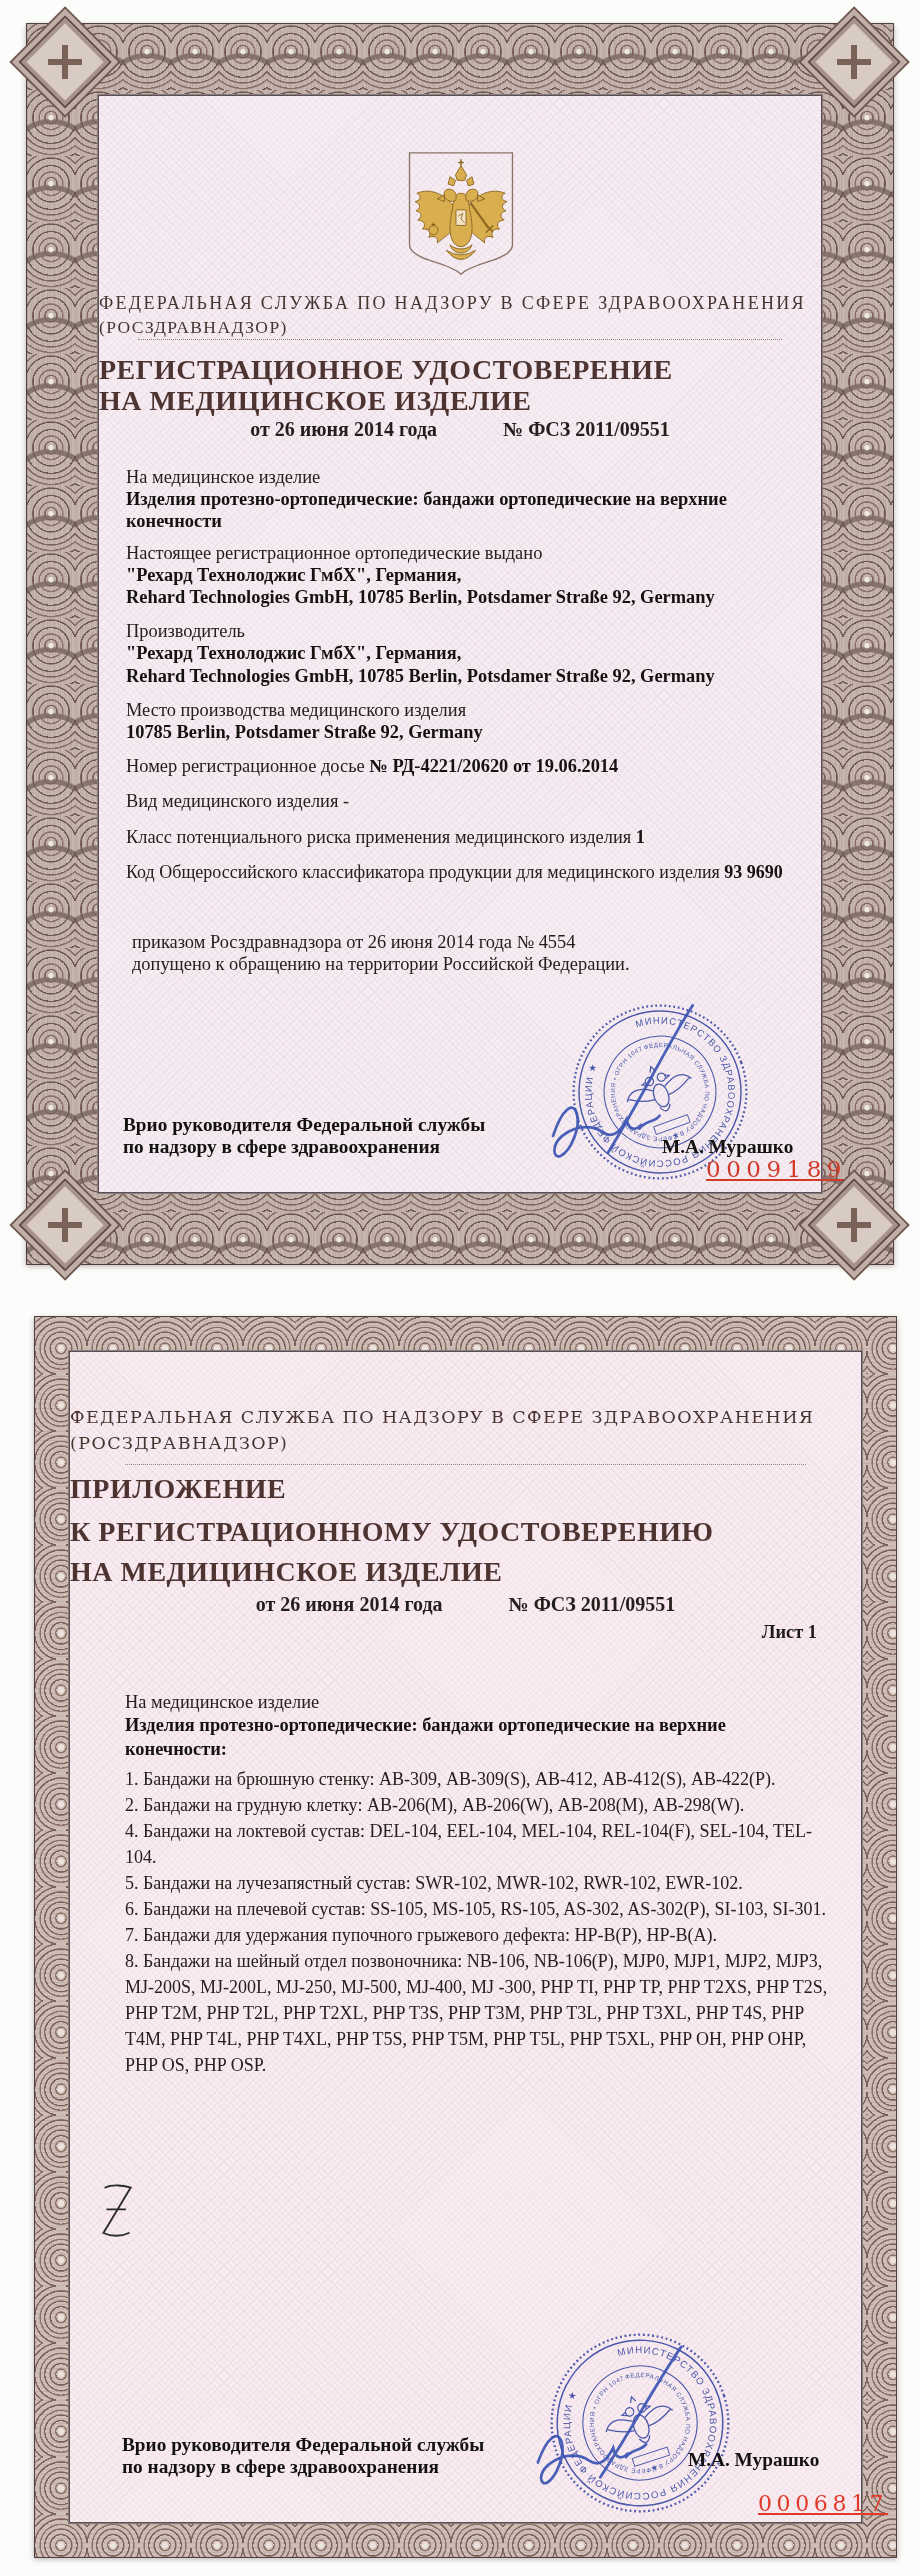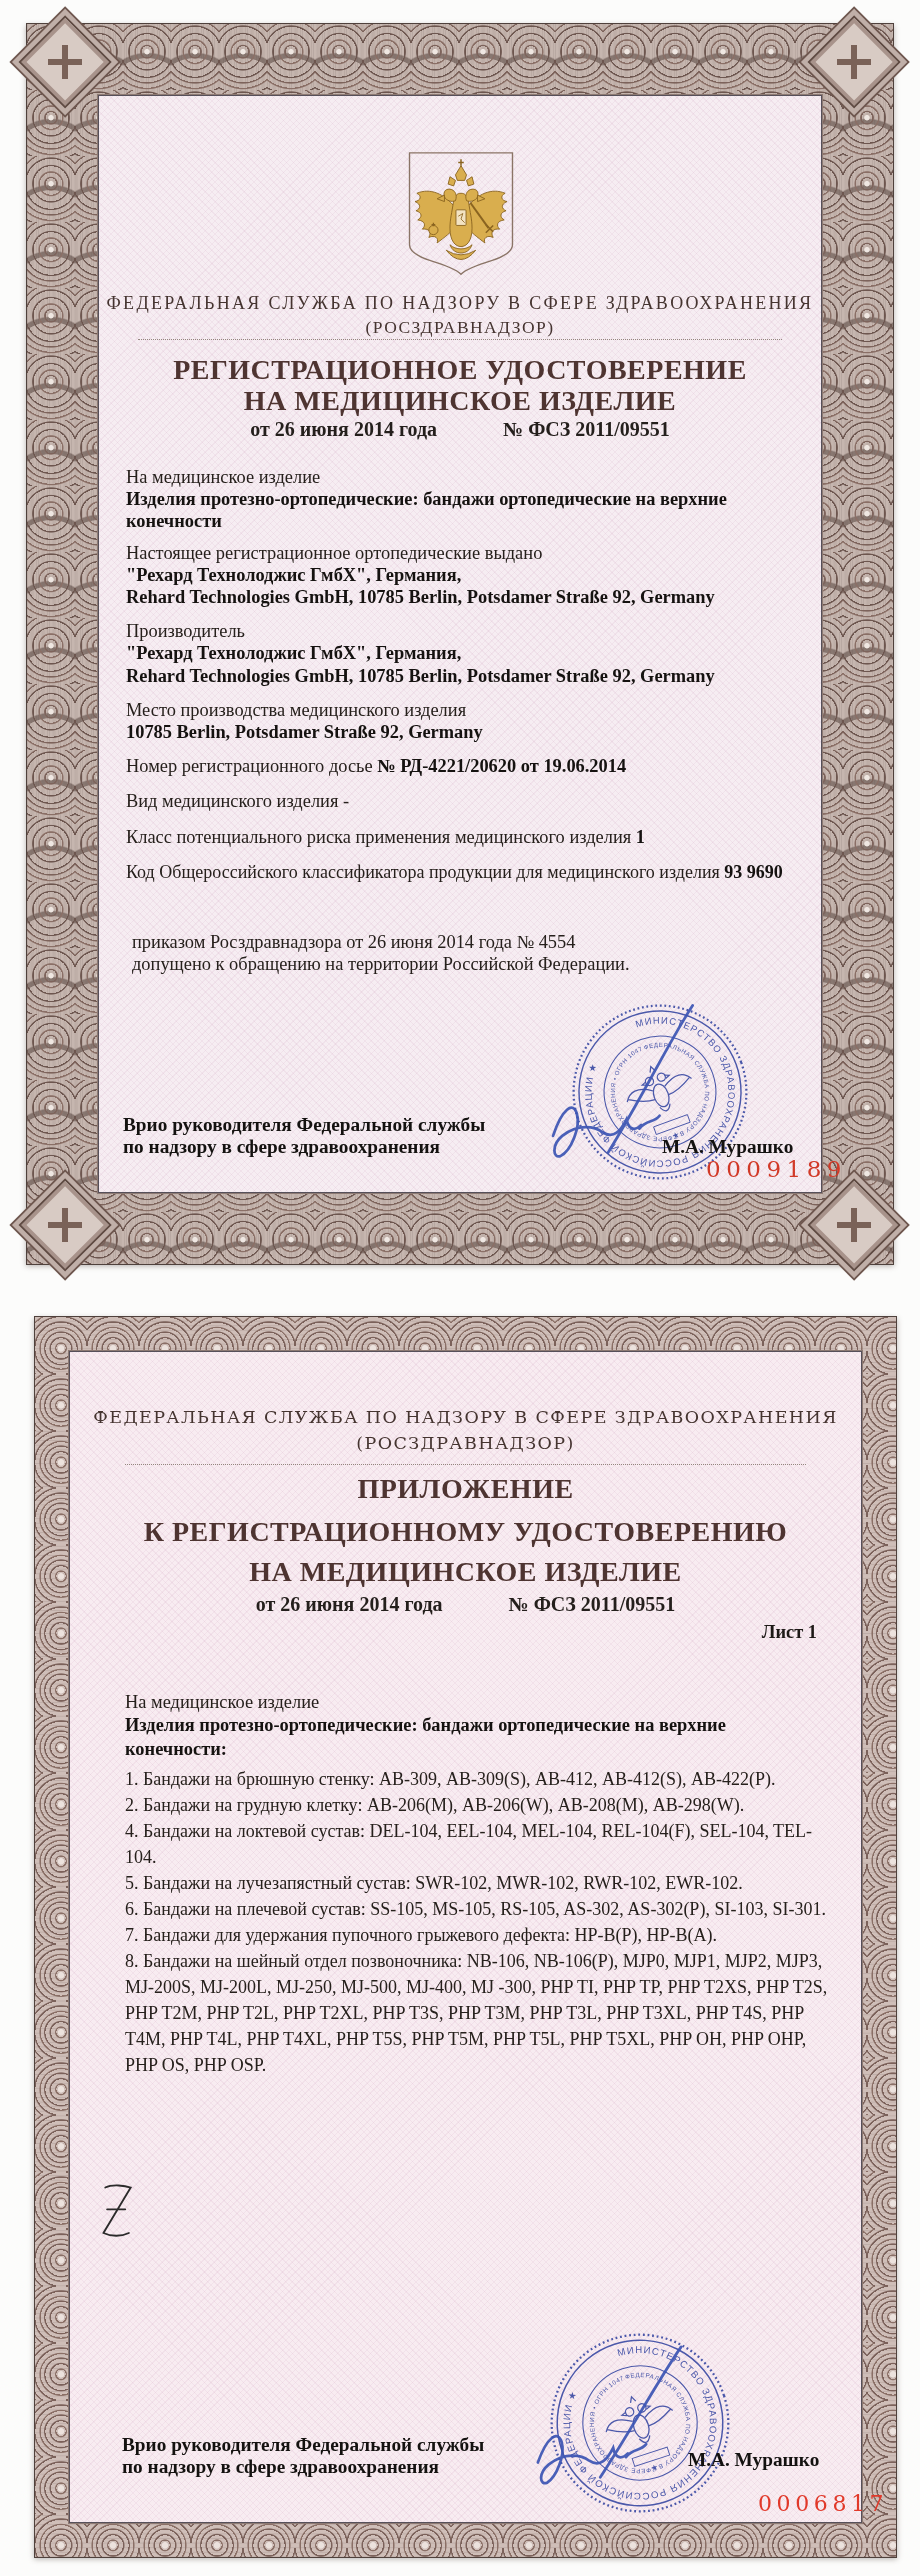--- a/index.html
+++ b/index.html
@@ -40,40 +40,40 @@
   .c-bl{left:-13px;bottom:-13px;} .c-br{right:-13px;bottom:-13px;}
   .cdiamond{position:absolute;inset:18.4px;transform:rotate(45deg);
     background:#d8cbc4;border:2.8px double #5f4a42;
     box-shadow:0 0 0 4.6px #c0afa8,0 0 0 6.4px #6d564e,inset 0 0 0 3.7px #a8938b;}
   .cx{position:absolute;inset:0;transform:rotate(-45deg);
     background:
       linear-gradient(#7a6258,#7a6258) center/6.4px 55% no-repeat,
       linear-gradient(90deg,#7a6258,#7a6258) center/55% 6.4px no-repeat;}
   
   .abs{position:absolute;}
-  .ctr{left:0;right:0;text-align:center;}
+  .ctr{left:0;right:0;}
   .agency{font-size:18px;letter-spacing:2.3px;color:#453430;}
   .agency2{font-size:17.5px;letter-spacing:1.4px;color:#453430;}
   .page2 .agency{font-family:"DejaVu Serif",serif;font-size:17.5px;letter-spacing:1.4px;}
   .page2 .agency2{font-family:"DejaVu Serif",serif;}
   .rule{border-top:0.9px dotted #95867f;height:0;}
   .doc-title{font-weight:bold;font-size:28px;letter-spacing:0.5px;color:#4e3431;}
   .daterow{display:flex;justify-content:center;gap:66px;font-weight:bold;
            font-size:20px;color:#241f1c;}
   .line{position:absolute;left:27px;width:681px;font-size:18.4px;line-height:22px;color:#26201c;}
   .page2 .line{left:55px;width:705px;}
   .b{font-weight:bold;color:#151210;}
   .nw{white-space:nowrap;}
   .items{position:absolute;left:55px;top:414px;width:705px;font-size:18px;
          line-height:26px;color:#26201c;}
   .sheet{position:absolute;right:44px;font-weight:bold;font-size:18.4px;color:#1d1916;}
   .sigpos{font-weight:bold;font-size:19.3px;line-height:22px;color:#141210;}
   .signame{position:absolute;font-weight:bold;font-size:19.3px;color:#141210;}
   .serial{position:absolute;font-family:"DejaVu Serif",serif;font-size:23px;
-          letter-spacing:5.5px;color:#d13a28;}
+          letter-spacing:5.5px;color:#d13a28;text-decoration:underline;}
   .stamp{position:absolute;opacity:.9;}
   .autograph{position:absolute;z-index:5;}
   .zmark{position:absolute;}
 </style>
 </head>
 <body>
 
 <div class="page page1">
   <div class="corner c-tl">
       <div class="cdiamond">
@@ -143,21 +143,21 @@
     <div class="line b nw" style="top:490px">Rehard Technologies GmbH, 10785 Berlin, Potsdamer Straße 92, Germany</div>
 
     <div class="line" style="top:524px">Производитель</div>
     <div class="line b nw" style="top:546px">"Рехард Технолоджис ГмбХ", Германия,</div>
     <div class="line b nw" style="top:569px">Rehard Technologies GmbH, 10785 Berlin, Potsdamer Straße 92, Germany</div>
 
     <div class="line" style="top:603px">Место производства медицинского изделия</div>
     <div class="line b nw" style="top:625px">10785 Berlin, Potsdamer Straße 92, Germany</div>
 
     <div class="line nw" style="top:659px">
-      <span>Номер регистрационного досье</span>
+      <span>Номер регистрационное досье</span>
       <span class="b">№ РД-4221/20620 от 19.06.2014</span>
     </div>
 
     <div class="line nw" style="top:694px">Вид медицинского изделия -</div>
 
     <div class="line nw" style="top:730px">
       <span>Класс потенциального риска применения медицинского изделия</span>
       <span class="b">1</span>
     </div>
 

